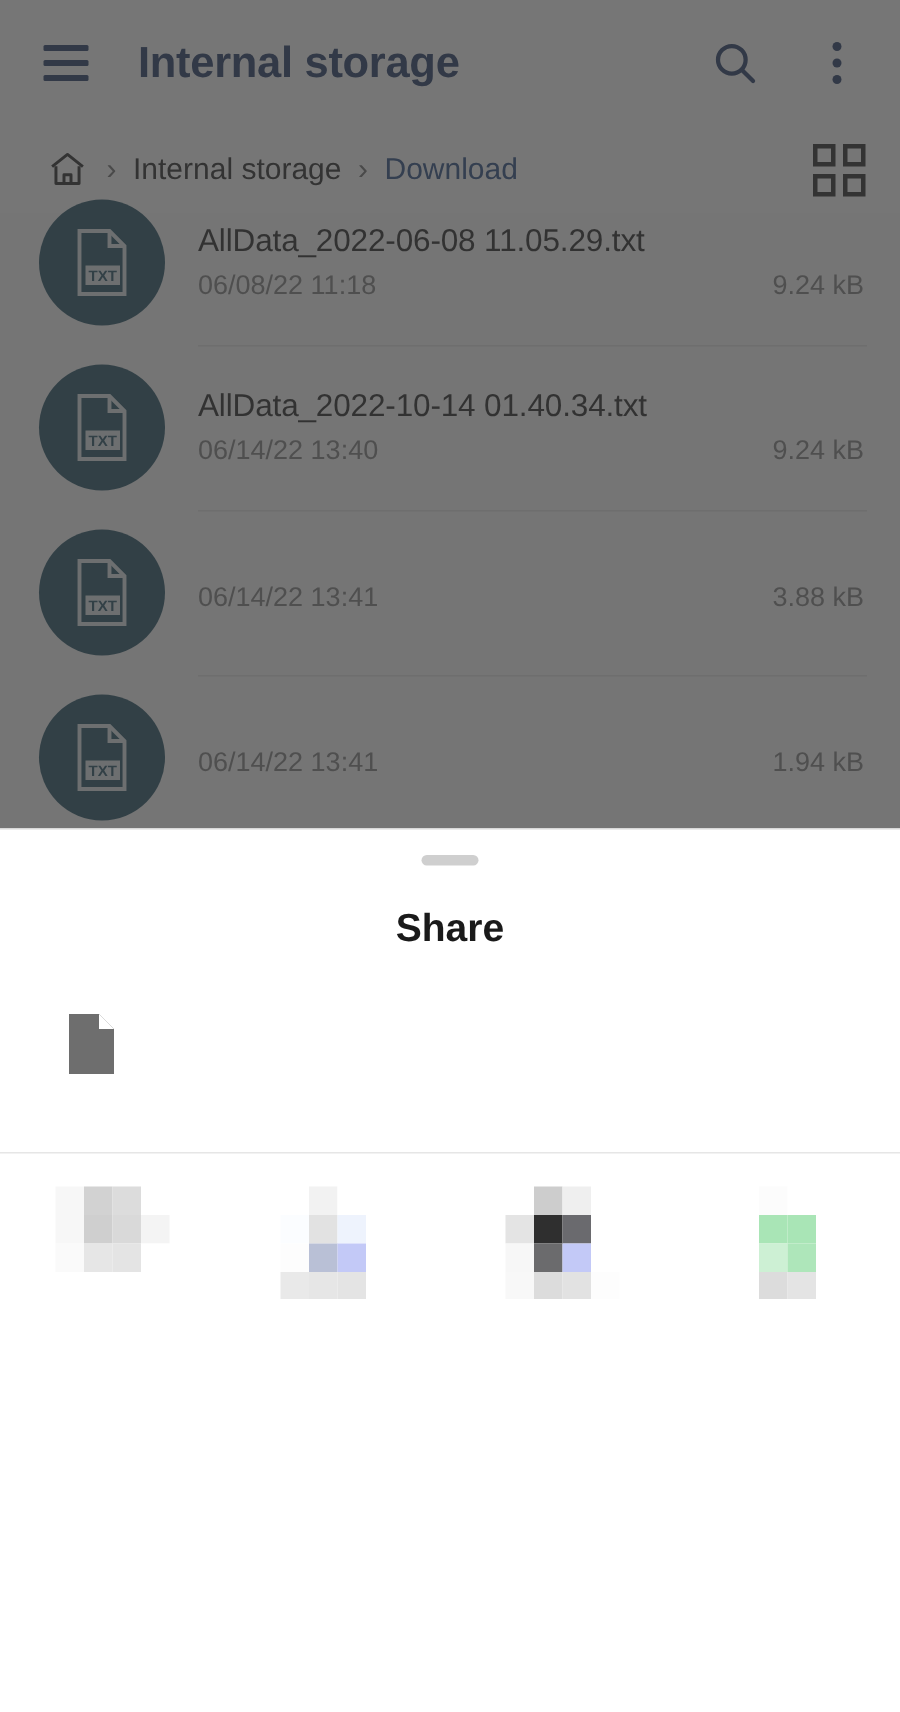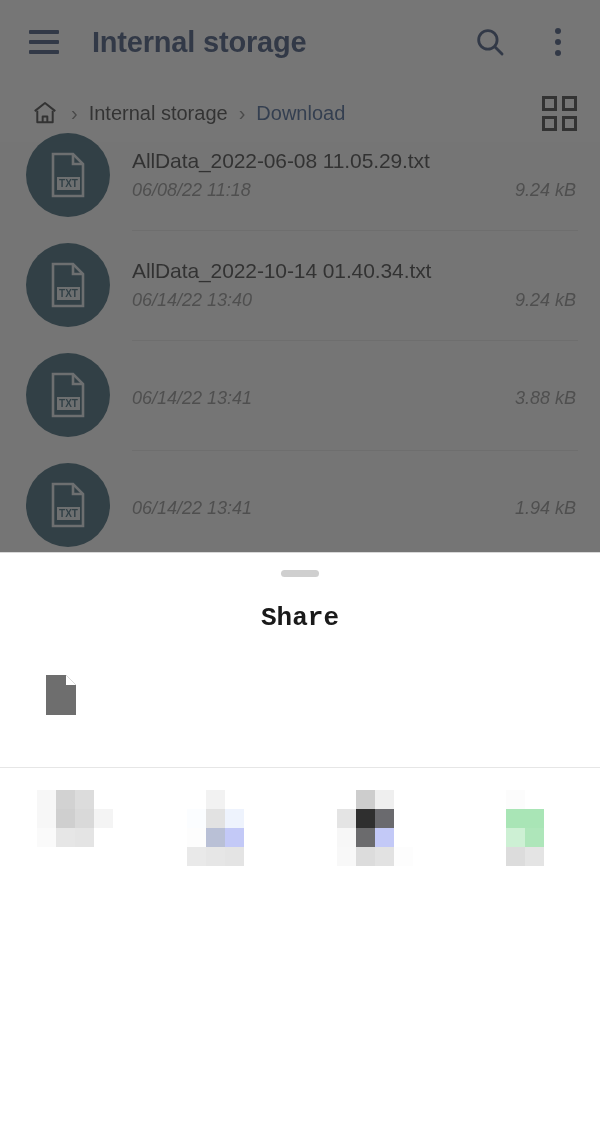--- a/index.html
+++ b/index.html
@@ -172,21 +172,20 @@
     color: #1b1b1b;
     white-space: nowrap;
     overflow: hidden;
     letter-spacing: -0.1px;
   }
   .file-sub {
     margin-top: 7px;
     display: flex;
     align-items: baseline;
     justify-content: space-between;
-    font-style: italic;
   }
   .file-date {
     font-size: 18px;
     color: #7c7c7c;
   }
   .file-size {
     font-size: 18px;
     color: #7c7c7c;
     white-space: nowrap;
     padding-right: 2px;
@@ -226,21 +225,20 @@
     border-radius: 4px;
     background: #cfcfcf;
   }
 
   .share-title {
     text-align: center;
     font-size: 26px;
     font-weight: bold;
     color: #1a1a1a;
     margin-top: 10px;
-    font-family: Liberation Mono, monospace;
   }
 
   .share-file {
     display: flex;
     align-items: center;
     padding: 32px 0 0 44px;
     height: 92px;
   }
   .doc-icon { flex: 0 0 auto; width: 34px; height: 44px; }
   .share-file-name {

